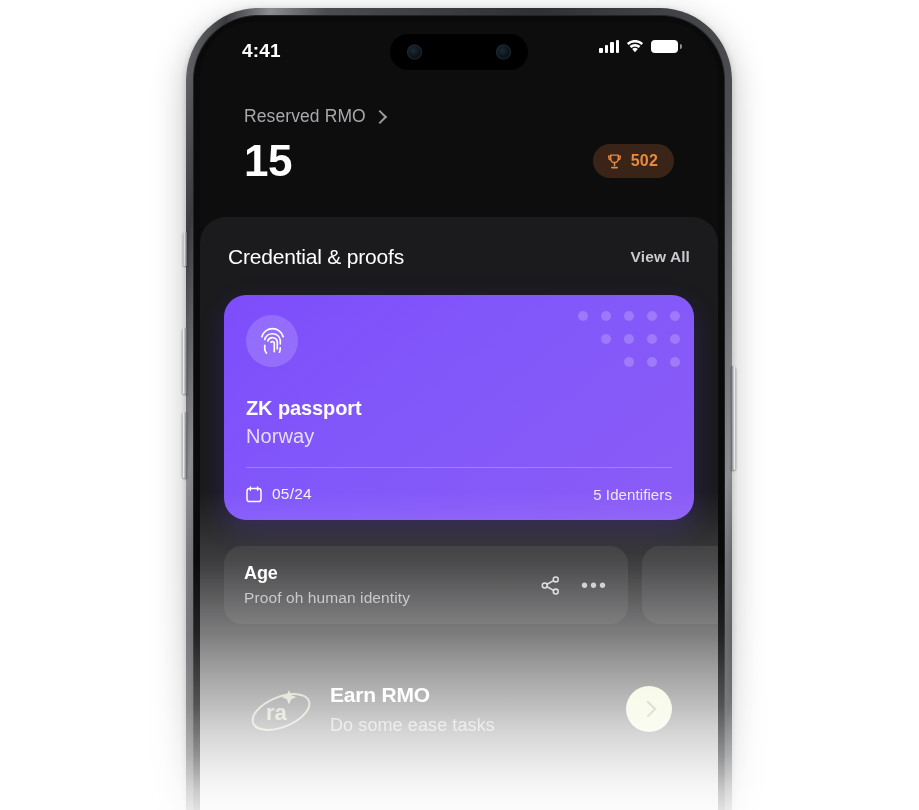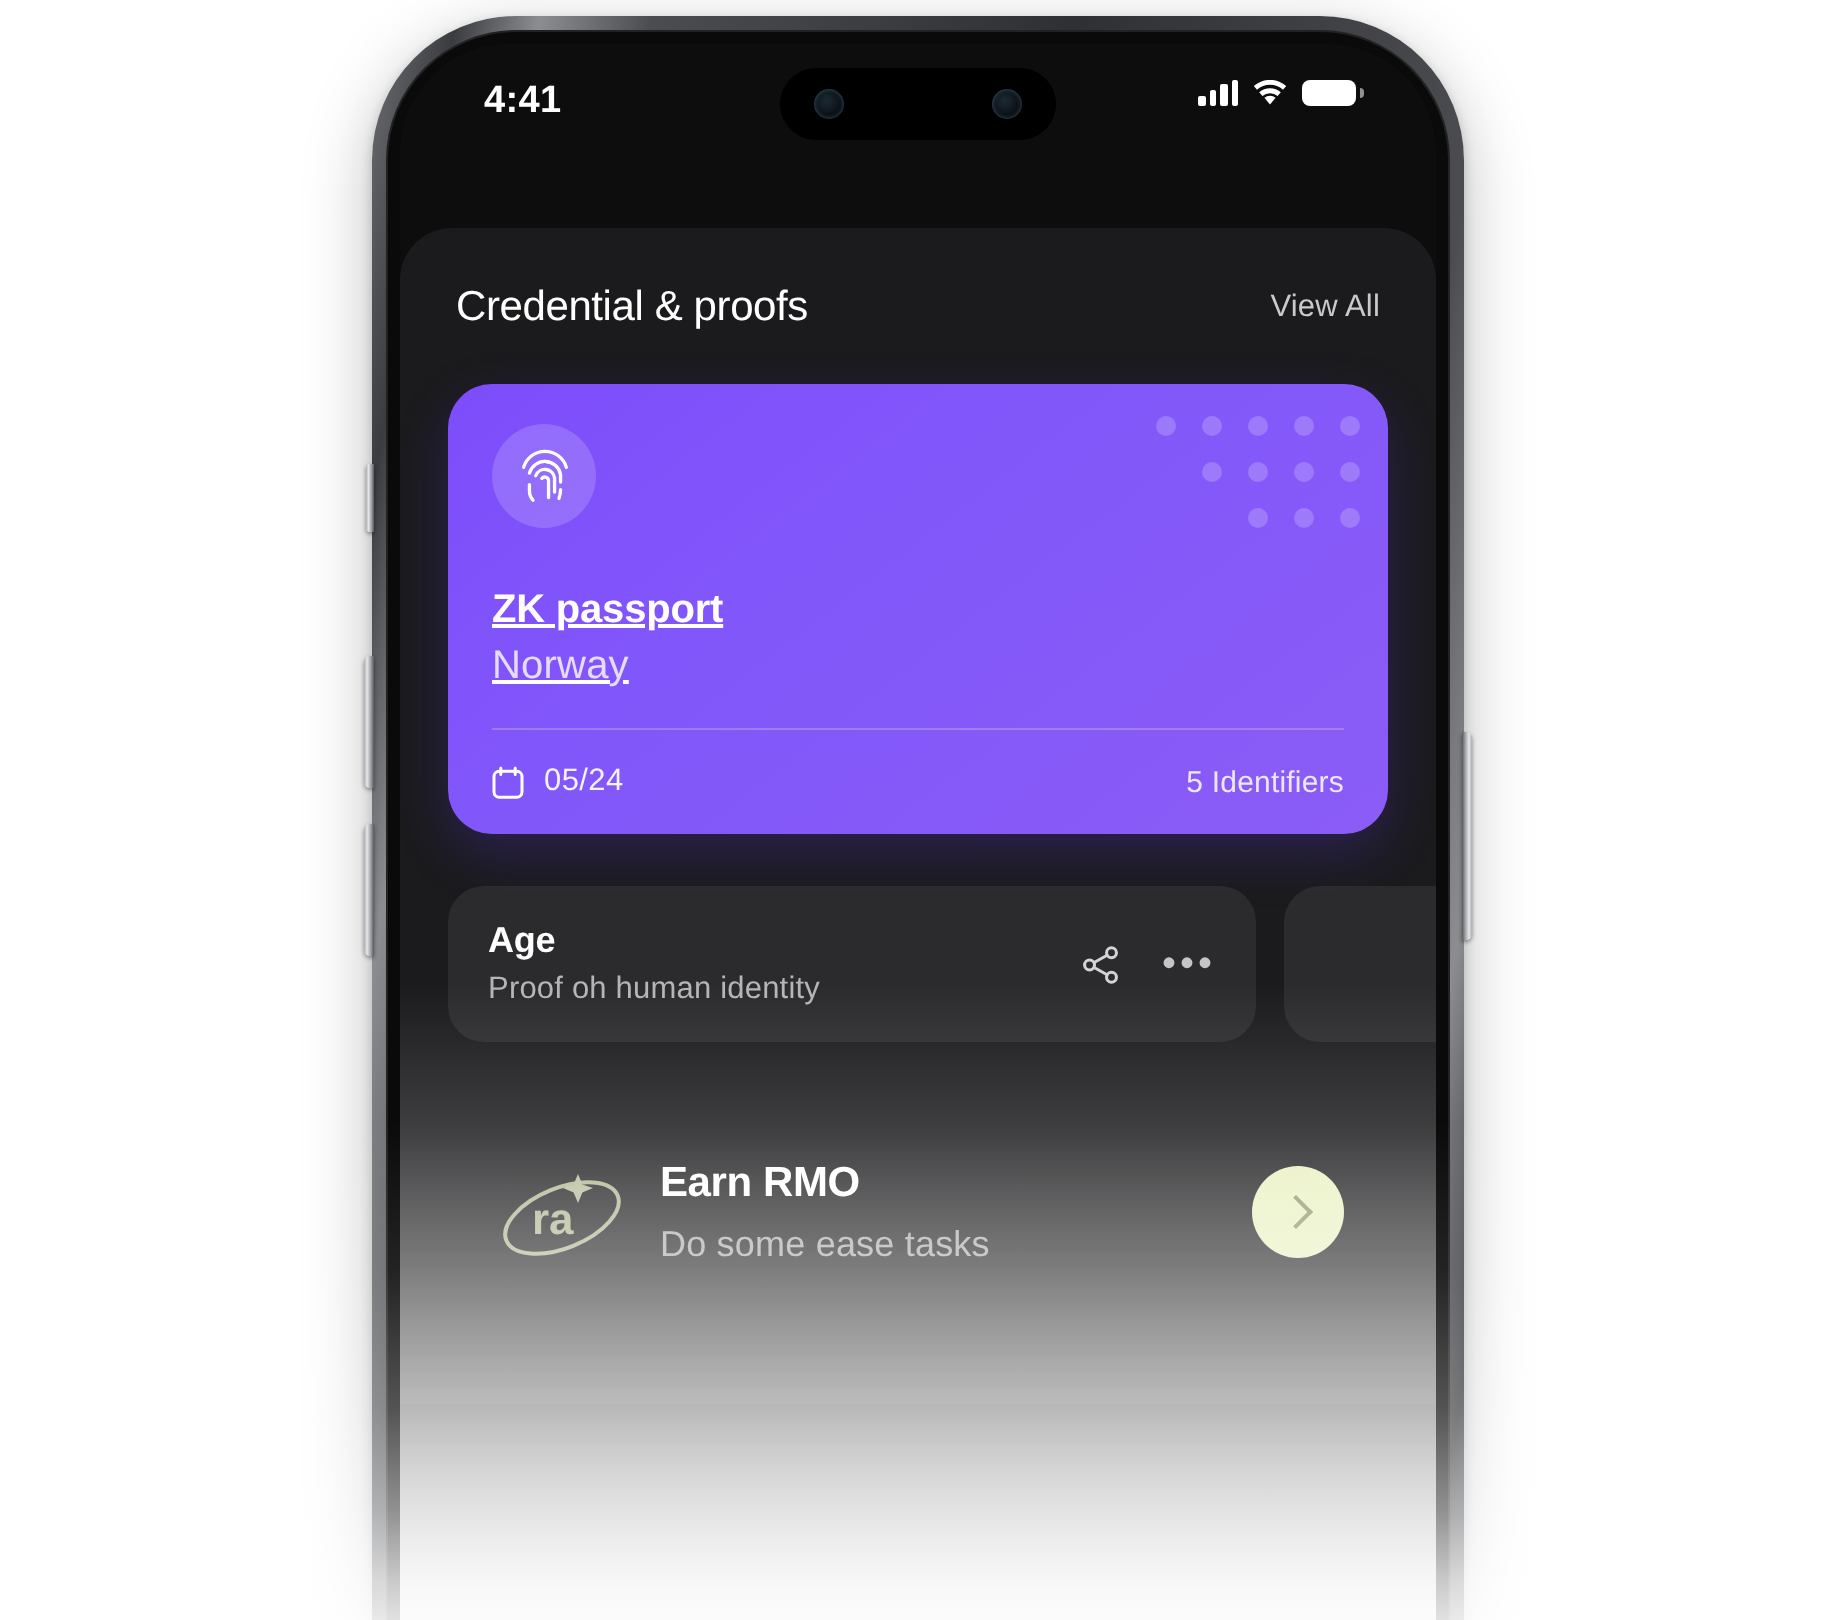--- a/index.html
+++ b/index.html
@@ -232,34 +232,34 @@
   .panel-title {
     font-size: 21px;
     font-weight: normal;
     letter-spacing: -0.2px;
     color: #fff;
   }
   .view-all {
     font-size: 15.5px;
     color: #c9c9ce;
     letter-spacing: 0.1px;
+    font-weight: bold;
   }
 
   
   .cred-card {
     position: relative;
     margin-top: 26px;
     height: 225px;
     border-radius: 22px;
     background: linear-gradient(142deg, #7d4dfb 0%, #8258fa 45%, #8b5cf6 100%);
     padding: 20px 22px 0 22px;
     box-sizing: border-box;
     overflow: hidden;
     box-shadow: 0 10px 26px rgba(90,50,220,0.26);
-    text-decoration: underline;
   }
   .dot-grid {
     position: absolute;
     top: 16px;
     right: 14px;
     display: flex;
     flex-direction: column;
     gap: 13px;
     align-items: flex-end;
   }
@@ -477,20 +477,39 @@
             </div>
             <svg width="18" height="13" viewBox="0 0 18 13">
               <path d="M9 12.2 6.2 8.9a4.4 4.4 0 0 1 5.6 0L9 12.2z" fill="#fff"></path>
               <path d="M3.6 6.1a8.3 8.3 0 0 1 10.8 0l-1.6 1.9a5.9 5.9 0 0 0-7.6 0L3.6 6.1z" fill="#fff"></path>
               <path d="M.9 3A12.2 12.2 0 0 1 17.1 3l-1.6 1.9a9.8 9.8 0 0 0-13 0L.9 3z" fill="#fff"></path>
             </svg>
             <div class="batt"></div>
           </div>
         </div>
 
+        <div class="app-header">
+          <div class="reserved-row">
+            <span>Reserved RMO</span>
+            <span class="chev-right"></span>
+          </div>
+
+          <div class="amount-row">
+            <div class="amount">15</div>
+
+            <div class="trophy-pill">
+              <svg width="17" height="17" viewBox="0 0 20 20">
+                <path d="M5.5 2.5h9v4.2a4.5 4.5 0 0 1-9 0V2.5z" fill="none" stroke="#e58b3f" stroke-width="1.7" stroke-linejoin="round"></path>
+                <path d="M5.5 3.6H3.2v1.6a2.6 2.6 0 0 0 2.3 2.6M14.5 3.6h2.3v1.6a2.6 2.6 0 0 1-2.3 2.6" fill="none" stroke="#e58b3f" stroke-width="1.6" stroke-linecap="round"></path>
+                <path d="M10 11.2v3.4M6.8 17.2h6.4" fill="none" stroke="#e58b3f" stroke-width="1.8" stroke-linecap="round"></path>
+              </svg>
+              <span class="count">502</span>
+            </div>
+          </div>
+        </div>
 
         <div class="panel">
 
           <div class="panel-head">
             <div class="panel-title">Credential &amp; proofs</div>
             <div class="view-all">View All</div>
           </div>
 
           <div class="cred-card">
 

